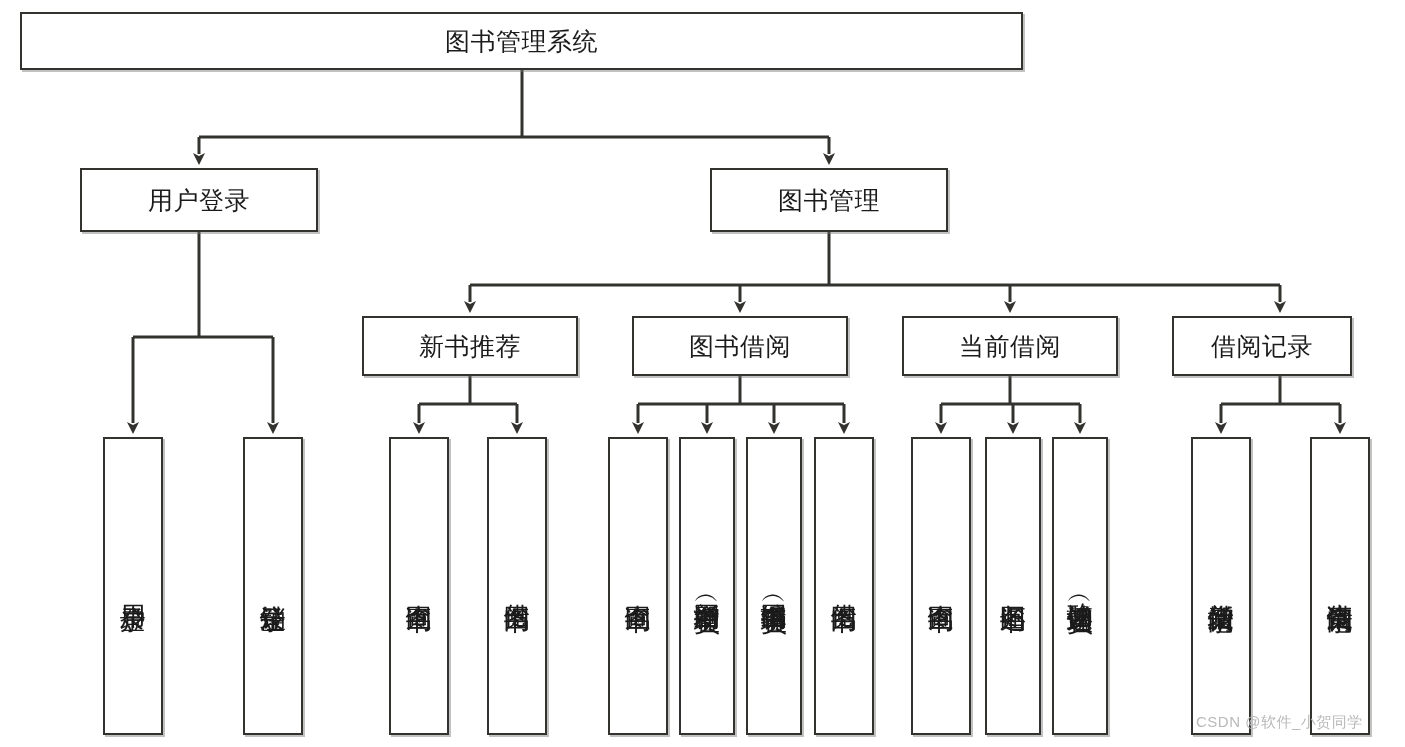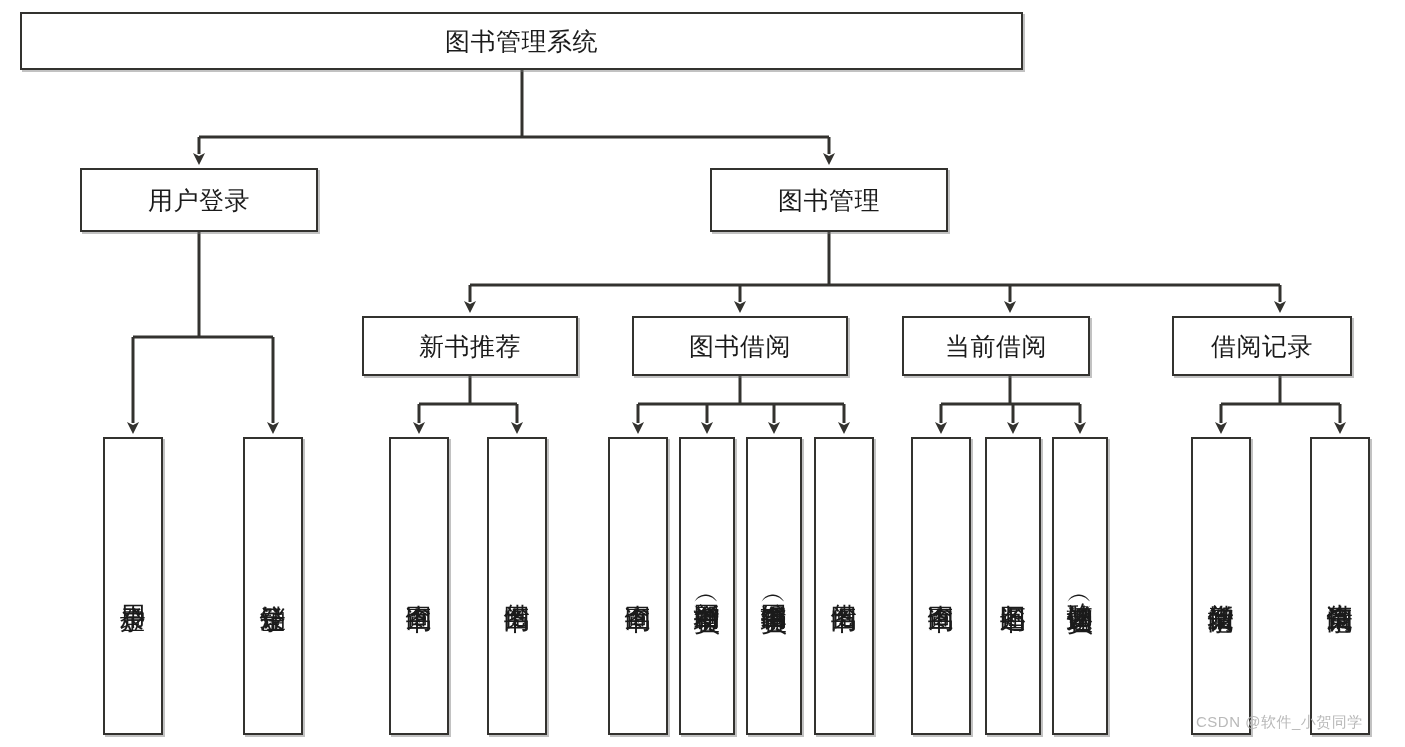--- a/index.html
+++ b/index.html
@@ -137,21 +137,21 @@
   <div class="node horiz" style="left:710px; top:168px; width:238px; height:64px;">
     <span class="label">图书管理</span>
   </div>
 
   <div class="node horiz" style="left:362px; top:316px; width:216px; height:60px;">
     <span class="label">新书推荐</span>
   </div>
   <div class="node horiz" style="left:632px; top:316px; width:216px; height:60px;">
     <span class="label">图书借阅</span>
   </div>
-  <div class="node horiz" style="left:902px; top:316px; width:188px; height:60px;">
+  <div class="node horiz" style="left:902px; top:316px; width:216px; height:60px;">
     <span class="label">当前借阅</span>
   </div>
   <div class="node horiz" style="left:1172px; top:316px; width:180px; height:60px;">
     <span class="label">借阅记录</span>
   </div>
 
   <div class="node vert" style="left:103px; top:437px; width:60px; height:298px;">
     <span class="label">用户登录</span>
   </div>
   <div class="node vert" style="left:243px; top:437px; width:60px; height:298px;">

